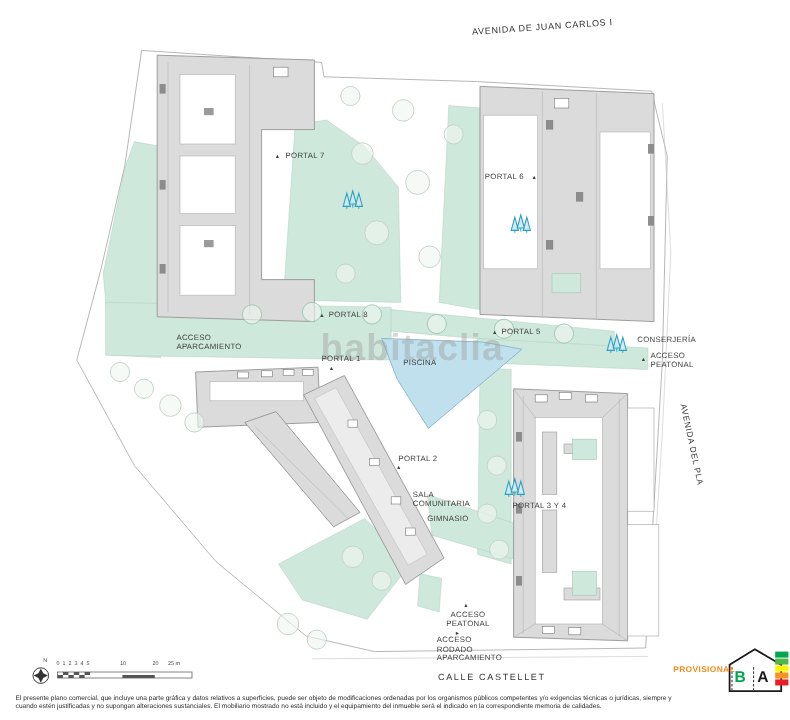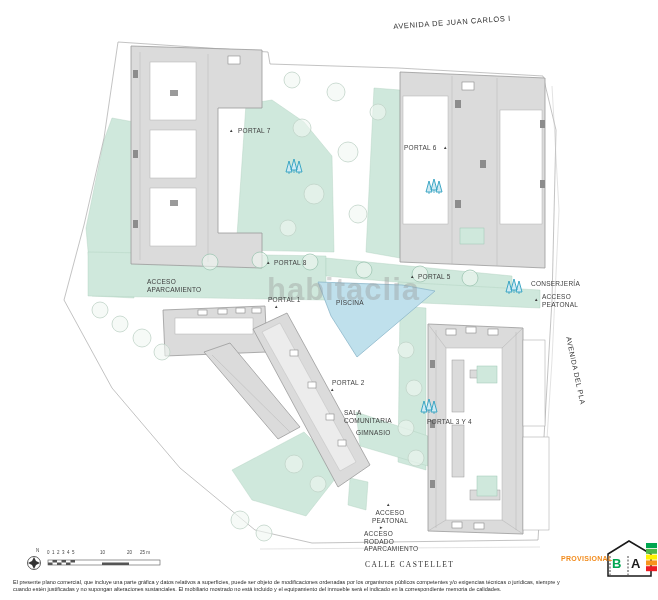--- a/index.html
+++ b/index.html
@@ -183,21 +183,21 @@
       <rect x="646" y="560.4" width="11" height="5" fill="#f7941d"></rect>
       <rect x="646" y="566.2" width="11" height="5" fill="#ed1c24"></rect>
       <path d="M610,556 L610,575 M628,556 L628,575" stroke="#1a1a1a" stroke-width="0.8" stroke-dasharray="2,1.5"></path>
     </g>
   </svg>
 
   <div class="watermark">habitaclia</div>
 
   <div class="street" style="left:393px;top:22px;transform:rotate(-4deg);transform-origin:left top;">AVENIDA DE JUAN CARLOS I</div>
   <div class="street" style="left:572px;top:336px;transform:rotate(78deg);transform-origin:left top;font-size:7px;">AVENIDA DEL PLA</div>
-  <div class="street" style="left:365px;top:560px;letter-spacing:1.4px;font-family:Liberation Serif, serif;">CALLE CASTELLET</div>
+  <div class="street" style="left:365px;top:560px;letter-spacing:1.4px;">CALLE CASTELLET</div>
 
   <span class="mk" style="left:229px;top:129px;">▲</span>
   <div class="lbl" style="left:238px;top:127px;">PORTAL 7</div>
 
   <div class="lbl" style="left:404px;top:144px;">PORTAL 6</div>
   <span class="mk" style="left:443px;top:146px;">▲</span>
 
   <span class="mk" style="left:266px;top:261px;">▲</span>
   <div class="lbl" style="left:274px;top:259px;">PORTAL 8</div>
 

